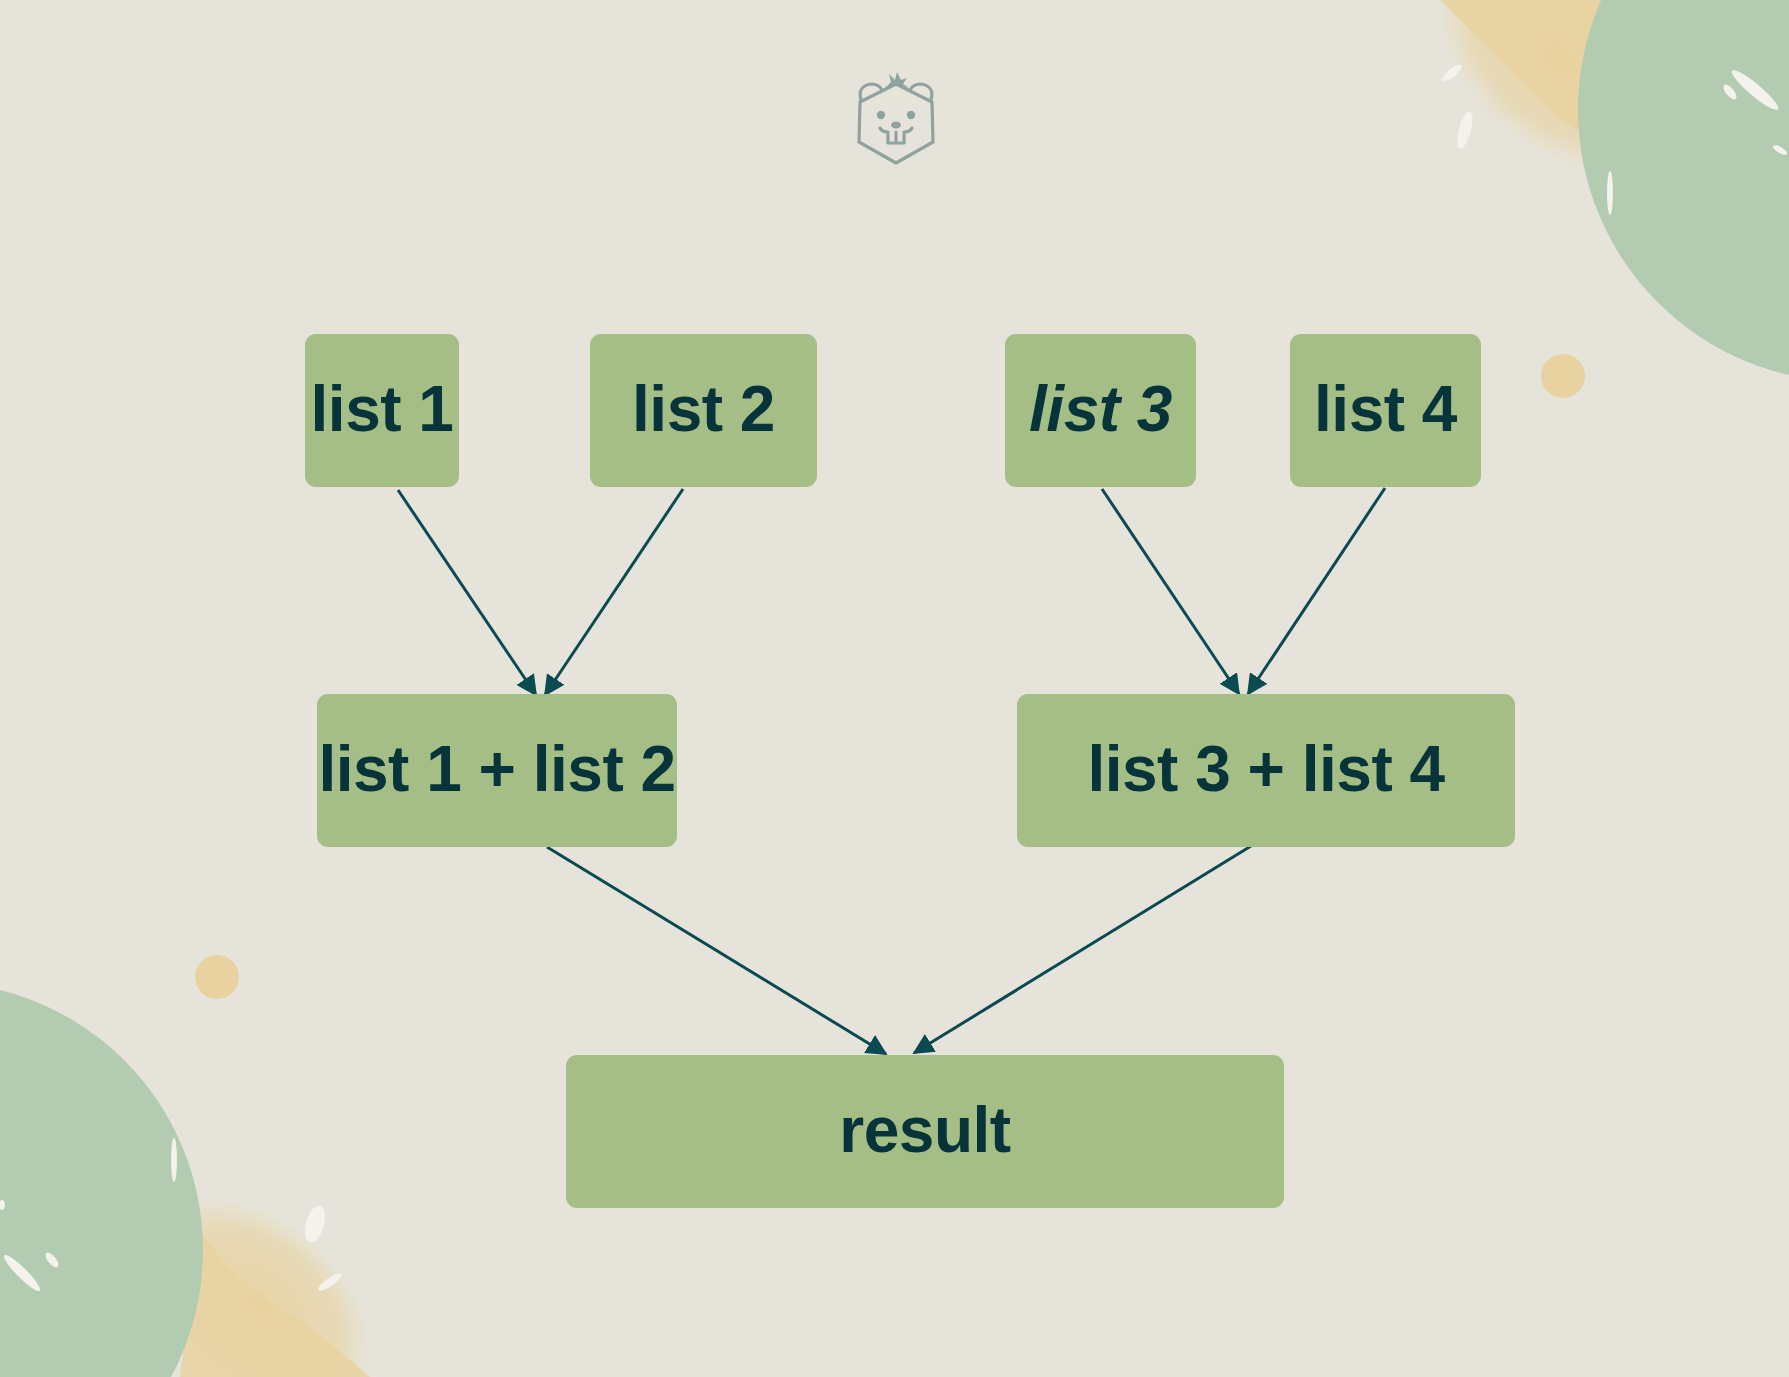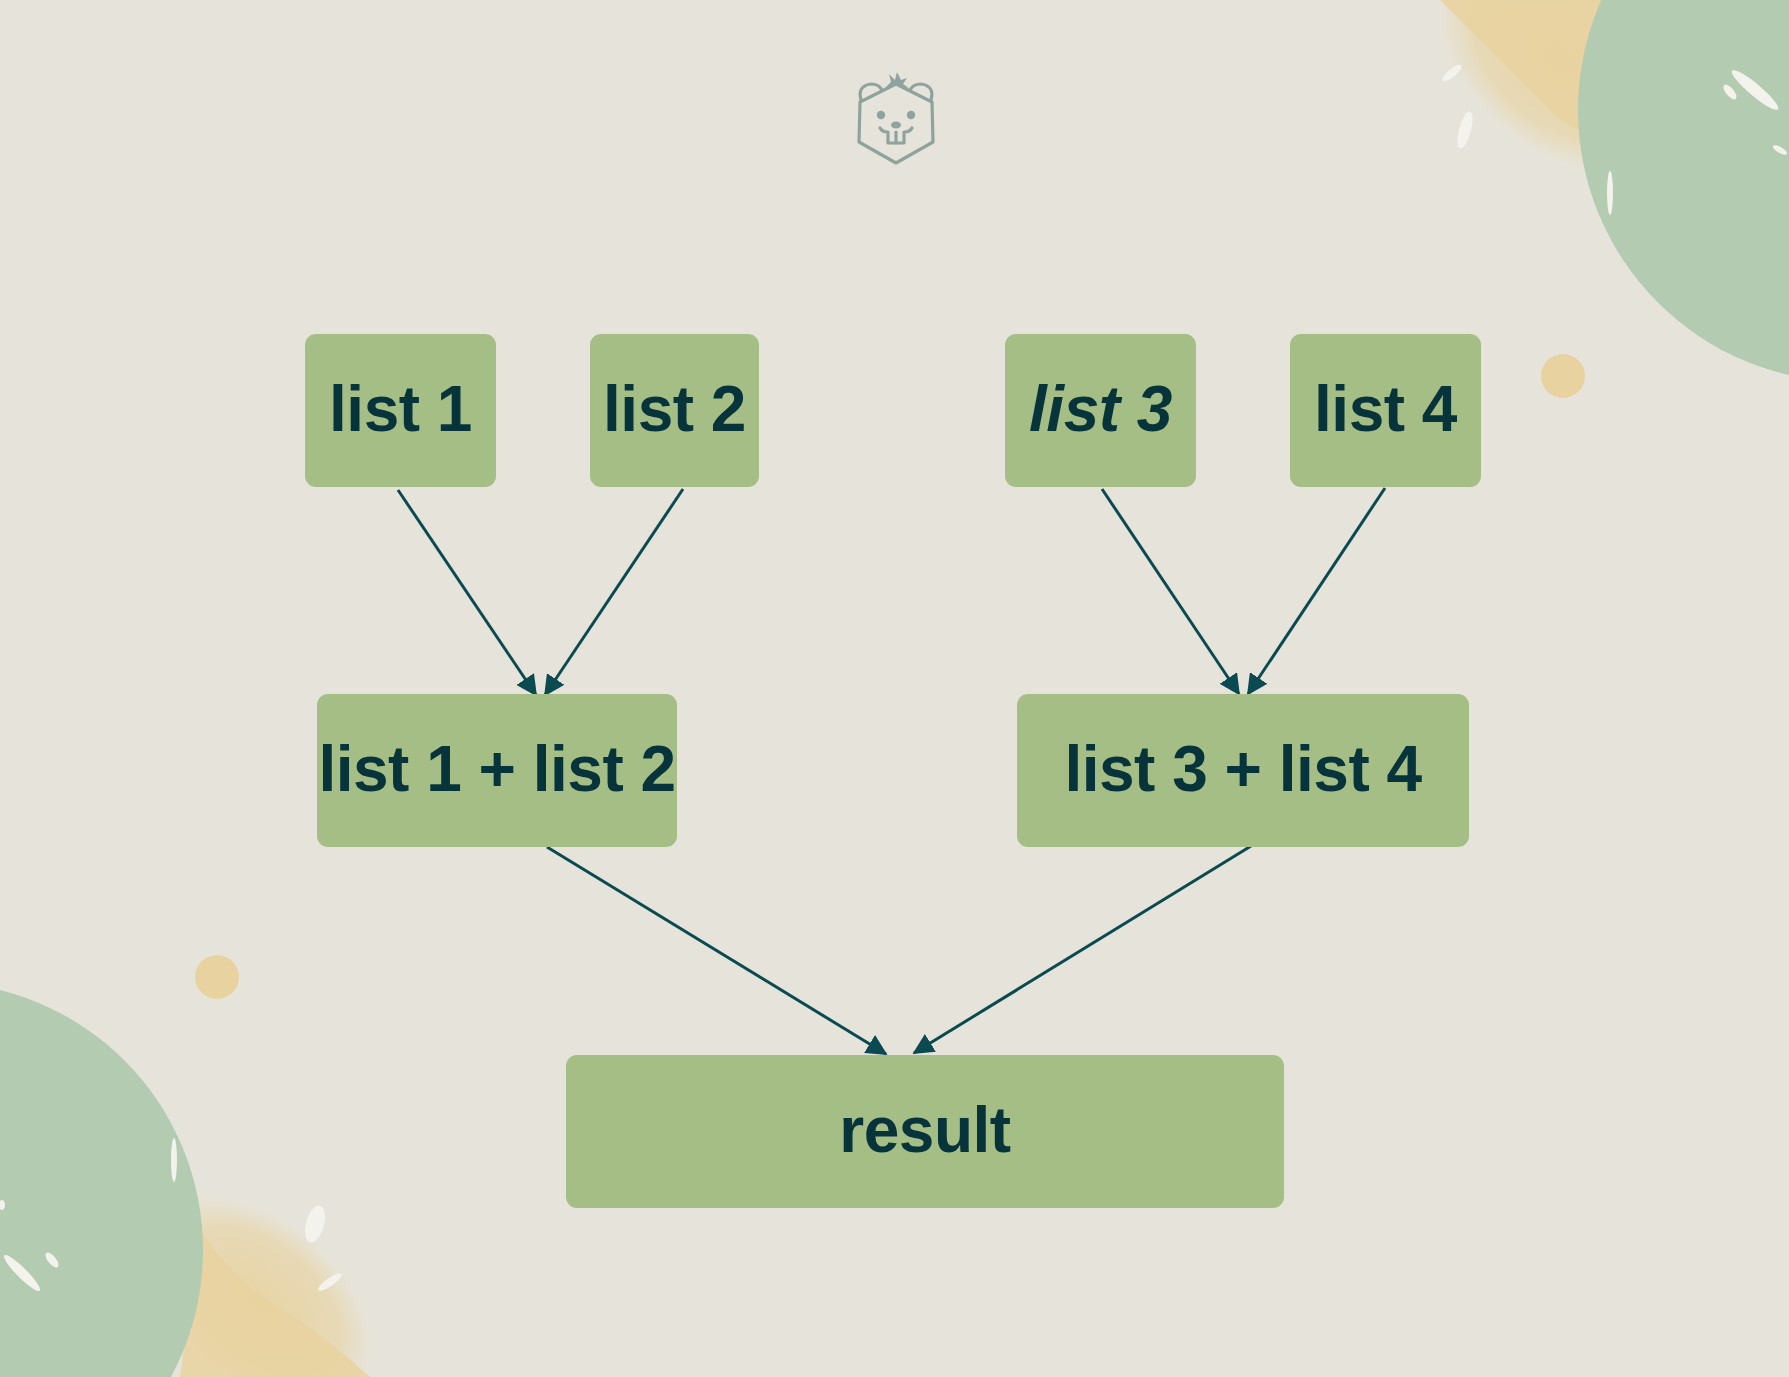--- a/index.html
+++ b/index.html
@@ -131,33 +131,33 @@
   <g stroke="#0a4a50" stroke-width="3" fill="none" marker-end="url(#ah)">
     <line x1="398" y1="490" x2="536" y2="695"></line>
     <line x1="683" y1="489" x2="545" y2="695"></line>
     <line x1="1102" y1="489" x2="1239" y2="694"></line>
     <line x1="1385" y1="488" x2="1248" y2="694"></line>
     <line x1="547" y1="847" x2="886" y2="1054"></line>
     <line x1="1251" y1="846" x2="914" y2="1053"></line>
   </g>
 </svg>
 
-<div class="node" style="left:305px; top:334px; width:191px; height:153px;">
+<div class="node" style="left:305px; top:334px; width:154px; height:153px;">
   <span>list 1</span>
 </div>
-<div class="node" style="left:590px; top:334px; width:169px; height:153px;">
+<div class="node" style="left:590px; top:334px; width:227px; height:153px;">
   <span>list 2</span>
 </div>
 <div class="node" style="left:1005px; top:334px; width:191px; height:153px;font-style:italic;">
   <span>list 3</span>
 </div>
 <div class="node" style="left:1290px; top:334px; width:191px; height:153px;">
   <span>list 4</span>
 </div>
 <div class="node" style="left:317px; top:694px; width:360px; height:153px;">
   <span>list 1 + list 2</span>
 </div>
-<div class="node" style="left:1017px; top:694px; width:452px; height:153px;">
+<div class="node" style="left:1017px; top:694px; width:498px; height:153px;">
   <span>list 3 + list 4</span>
 </div>
 <div class="node" style="left:534px; top:1055px; width:718px; height:153px;margin-left:32px;">
   <span>result</span>
 </div>
 
 </body></html>

